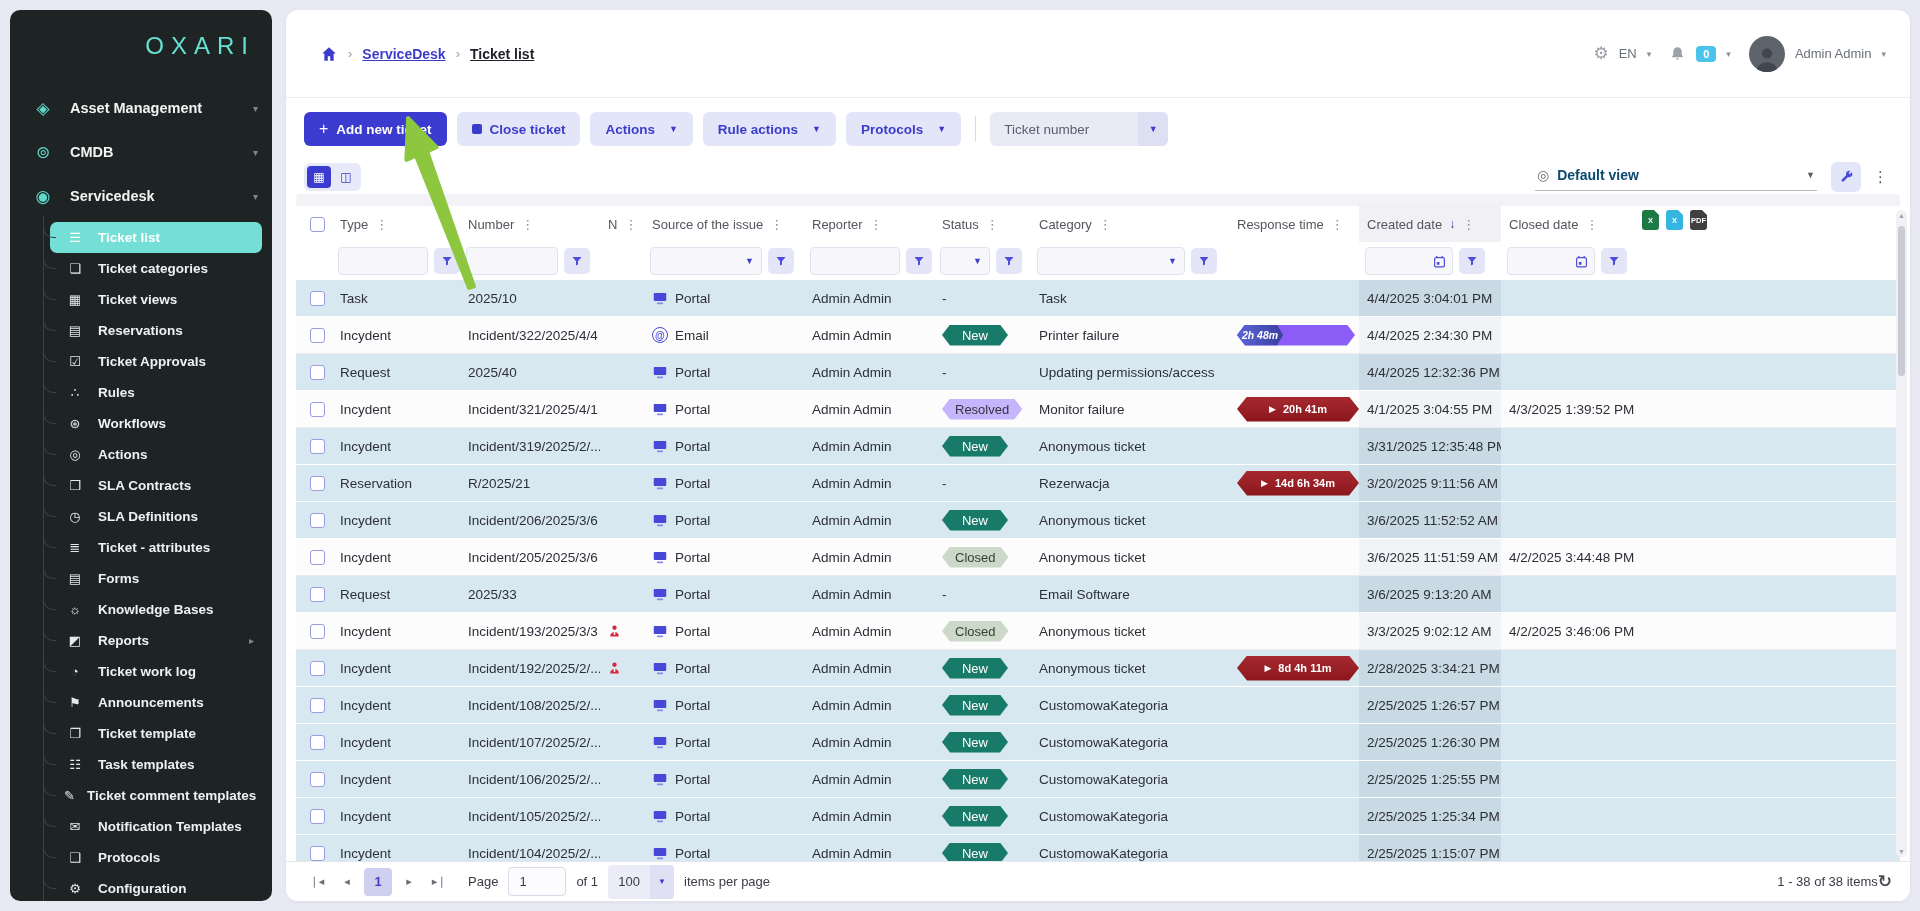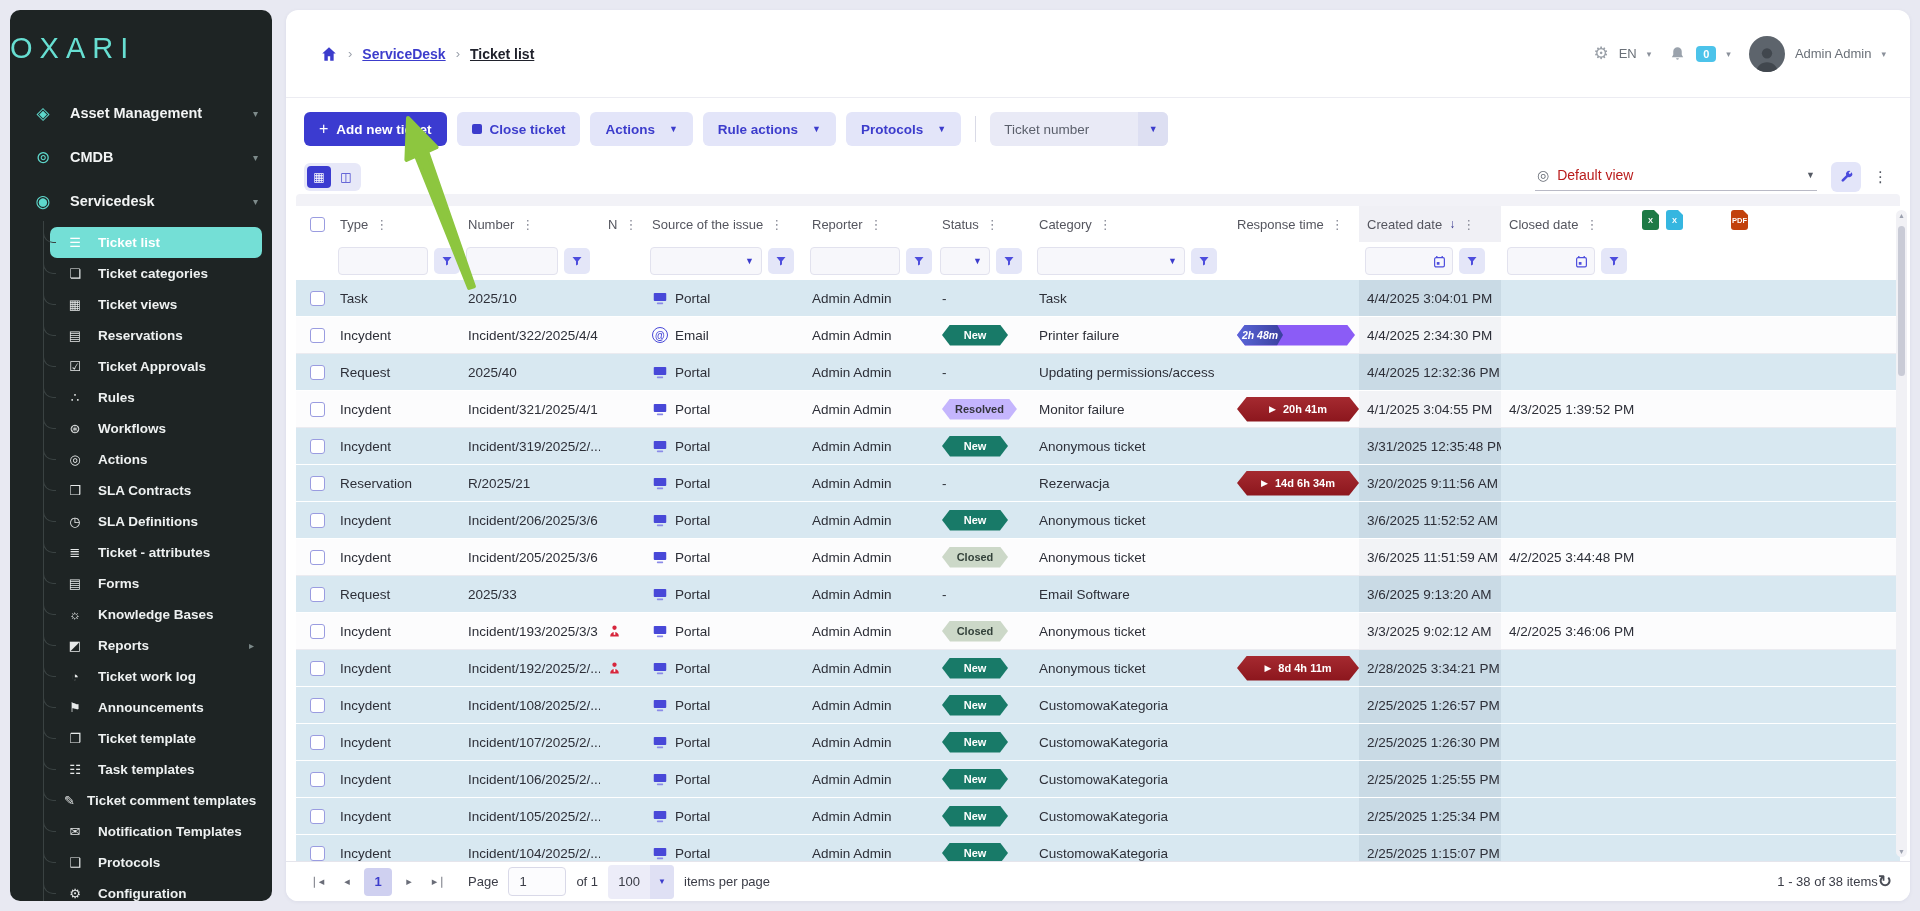--- a/index.html
+++ b/index.html
@@ -4,21 +4,21 @@
 <style>
   * { margin:0; padding:0; box-sizing:border-box; }
   html,body { width:1920px; height:911px; overflow:hidden; }
   body { font-family:"Liberation Sans","DejaVu Sans",sans-serif; background:#e8e9f2; position:relative; }
 
   .app { position:absolute; inset:0; }
 
   
   .sidebar { position:absolute; left:10px; top:10px; bottom:10px; width:262px;
     background:#1e2424; border-radius:10px; color:#e9ecec; overflow:hidden; }
-  .logo { text-align:left; padding:22px 0 26px; color:#67dfd2; font-size:29px;
+  .logo { text-align:right; padding:22px 17px 26px; color:#67dfd2; font-size:24px;
     letter-spacing:7px; font-weight:400; }
   .top-item { display:flex; align-items:center; height:44px; padding:0 14px 0 20px; cursor:pointer; }
   .top-item .tglyph { width:26px; text-align:center; color:#5ed8cc; font-size:17px; margin-right:14px; }
   .top-item .tlabel { flex:1; font-size:14.5px; font-weight:700; color:#f2f4f4; }
   .top-item .tchev { color:#7d8a8a; font-size:10px; }
   .submenu { margin-left:33px; border-left:1px solid #3a4242; padding:4px 0 8px; }
   .side-item { position:relative; display:flex; align-items:center; height:31px; margin:0 10px 0 6px;
     padding:0 8px 0 14px; border-radius:7px; cursor:pointer; }
   .side-item::before { content:""; position:absolute; left:-7px; top:-6px; width:12px; height:21px;
     border-left:1px solid #3a4242; border-bottom:1px solid #3a4242; border-bottom-left-radius:10px; }
@@ -68,21 +68,21 @@
   
   .viewbar { position:absolute; left:0; right:0; top:146px; height:42px; display:flex;
     align-items:center; padding:0 22px 0 18px; }
   .toggle-group { display:flex; background:#e7e8f8; border-radius:6px; padding:3px; gap:3px; }
   .tg-btn { width:24px; height:22px; border-radius:4px; display:flex; align-items:center;
     justify-content:center; font-size:12px; color:#3c3ccc; cursor:pointer; }
   .tg-btn.active { background:#3b3bd0; color:#fff; }
   .view-select { margin-left:auto; display:flex; align-items:center; gap:8px;
     border-bottom:1px solid #b9bac6; width:282px; padding:4px 2px 7px; cursor:pointer; }
   .view-select .vicon { color:#6a6f78; font-size:14px; }
-  .view-select .vlabel { font-size:14px; color:#b91c1c; flex:1; }
+  .view-select .vlabel { font-size:14px; color:#0c4a6e; flex:1;font-weight:bold; }
   .view-select .vcaret { color:#555a64; font-size:9px; }
   .wrench-btn { width:30px; height:30px; margin-left:14px; background:#e3e5f9; border-radius:6px;
     display:flex; align-items:center; justify-content:center; cursor:pointer; }
   .kebab { margin-left:12px; color:#555a64; font-size:15px; letter-spacing:0; cursor:pointer; }
 
   
   .tablewrap { position:absolute; left:10px; right:10px; top:184px; bottom:40px; overflow:hidden; }
   .band { height:12px; background:#f2f2f7; border-radius:4px 4px 0 0; }
   .tbl-cols { display:grid;
     grid-template-columns:36px 128px 140px 44px 160px 130px 97px 198px 130px 142px 160px; }
@@ -105,21 +105,21 @@
 
   
   .trow { height:37px; align-items:center; font-size:13.5px; color:#2d2f38; cursor:pointer; }
   .row-blue { background:#d8e8f1; border-bottom:1px solid #ffffff; }
   .row-white { background:#fcfcfd; border-bottom:1px solid #ebebf0; }
   .tcell { padding-left:8px; white-space:nowrap; overflow:hidden; display:flex; align-items:center; gap:7px; }
   .row-blue .cell-created { background:rgba(95,125,150,.12); height:100%; }
   .row-white .cell-created { background:rgba(120,125,150,.07); height:100%; }
   .cb { width:15px; height:15px; border:1.5px solid #9a9ce0; border-radius:3px; background:#fff; margin-left:6px; cursor:pointer; }
   .badge { display:inline-flex; align-items:center; justify-content:center; height:21px;
-    min-width:66px; padding:0 13px; font-size:11px; font-weight:700;
+    min-width:66px; padding:0 13px; font-size:13px; font-weight:400;
     clip-path:polygon(8px 0,calc(100% - 8px) 0,100% 50%,calc(100% - 8px) 100%,8px 100%,0 50%); }
   .badge-new { background:#187a68; color:#ffffff; }
   .badge-resolved { background:#c4b5fd; color:#33343c; }
   .badge-closed { background:#ccd8c8; color:#33413a; }
   .resp-overdue { display:inline-flex; align-items:center; justify-content:center; gap:7px;
     height:25px; width:122px; color:#fff; font-size:11px; font-weight:700;
     background:linear-gradient(180deg,#a52a30,#8c161d);
     clip-path:polygon(10px 0,calc(100% - 10px) 0,100% 50%,calc(100% - 10px) 100%,10px 100%,0 50%); }
   .resp-overdue .play { font-size:9px; }
   .resp-pill { display:inline-flex; height:21px; width:118px; background:#8b5cf6;
@@ -127,21 +127,21 @@
     overflow:hidden;font-style:italic; }
   .resp-fill { display:inline-flex; align-items:center; justify-content:center; width:46px;
     background:linear-gradient(90deg,#5a66d8,#3a3f9f); color:#fff; font-size:10.5px; font-weight:700;
     clip-path:polygon(0 0,calc(100% - 6px) 0,100% 50%,calc(100% - 6px) 100%,0 100%); }
   .person-flag { color:#d7263d; }
 
   
   .exports { position:absolute; left:1356px; top:200px; display:flex; gap:7px; }
   .file-ic { width:17px; height:20px; border-radius:3px; color:#fff; font-size:7.5px; font-weight:700;
     display:flex; align-items:center; justify-content:center; cursor:pointer; position:relative; }
-  .file-xls { background:#1d7a45; } .file-csv { background:#35b6e0; } .file-pdf { background:#c2410c;margin-left:41px; }
+  .file-xls { background:#1d7a45; } .file-csv { background:#35b6e0; } .file-pdf { background:#404040; }
   .file-ic::after { content:""; position:absolute; top:0; right:0; border-style:solid;
     border-width:0 5px 5px 0; border-color:transparent #fff transparent transparent; }
 
   
   .vscroll { position:absolute; right:3px; top:200px; bottom:44px; width:11px; background:#f1f1f5;
     border-radius:6px; cursor:pointer; }
   .varrow { position:absolute; left:0; width:11px; text-align:center; font-size:7px; color:#9ba0ae; }
   .vthumb { position:absolute; left:2px; top:16px; height:150px; width:7px; background:#c9cbd6; border-radius:4px; }
 
   

